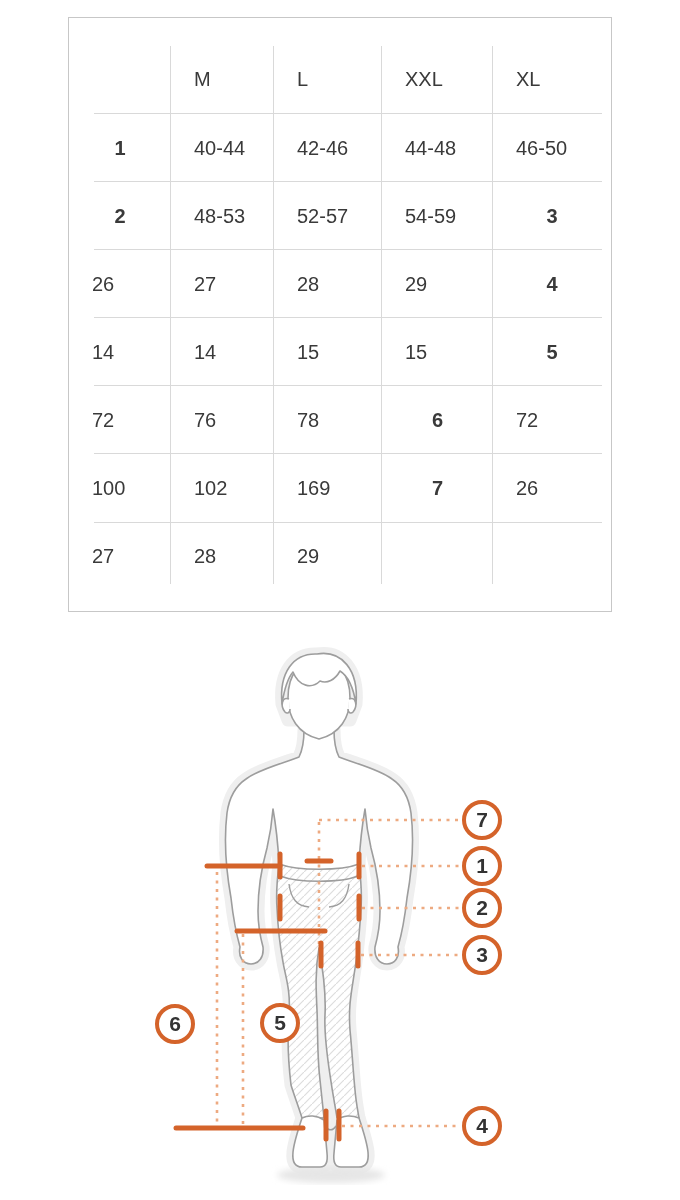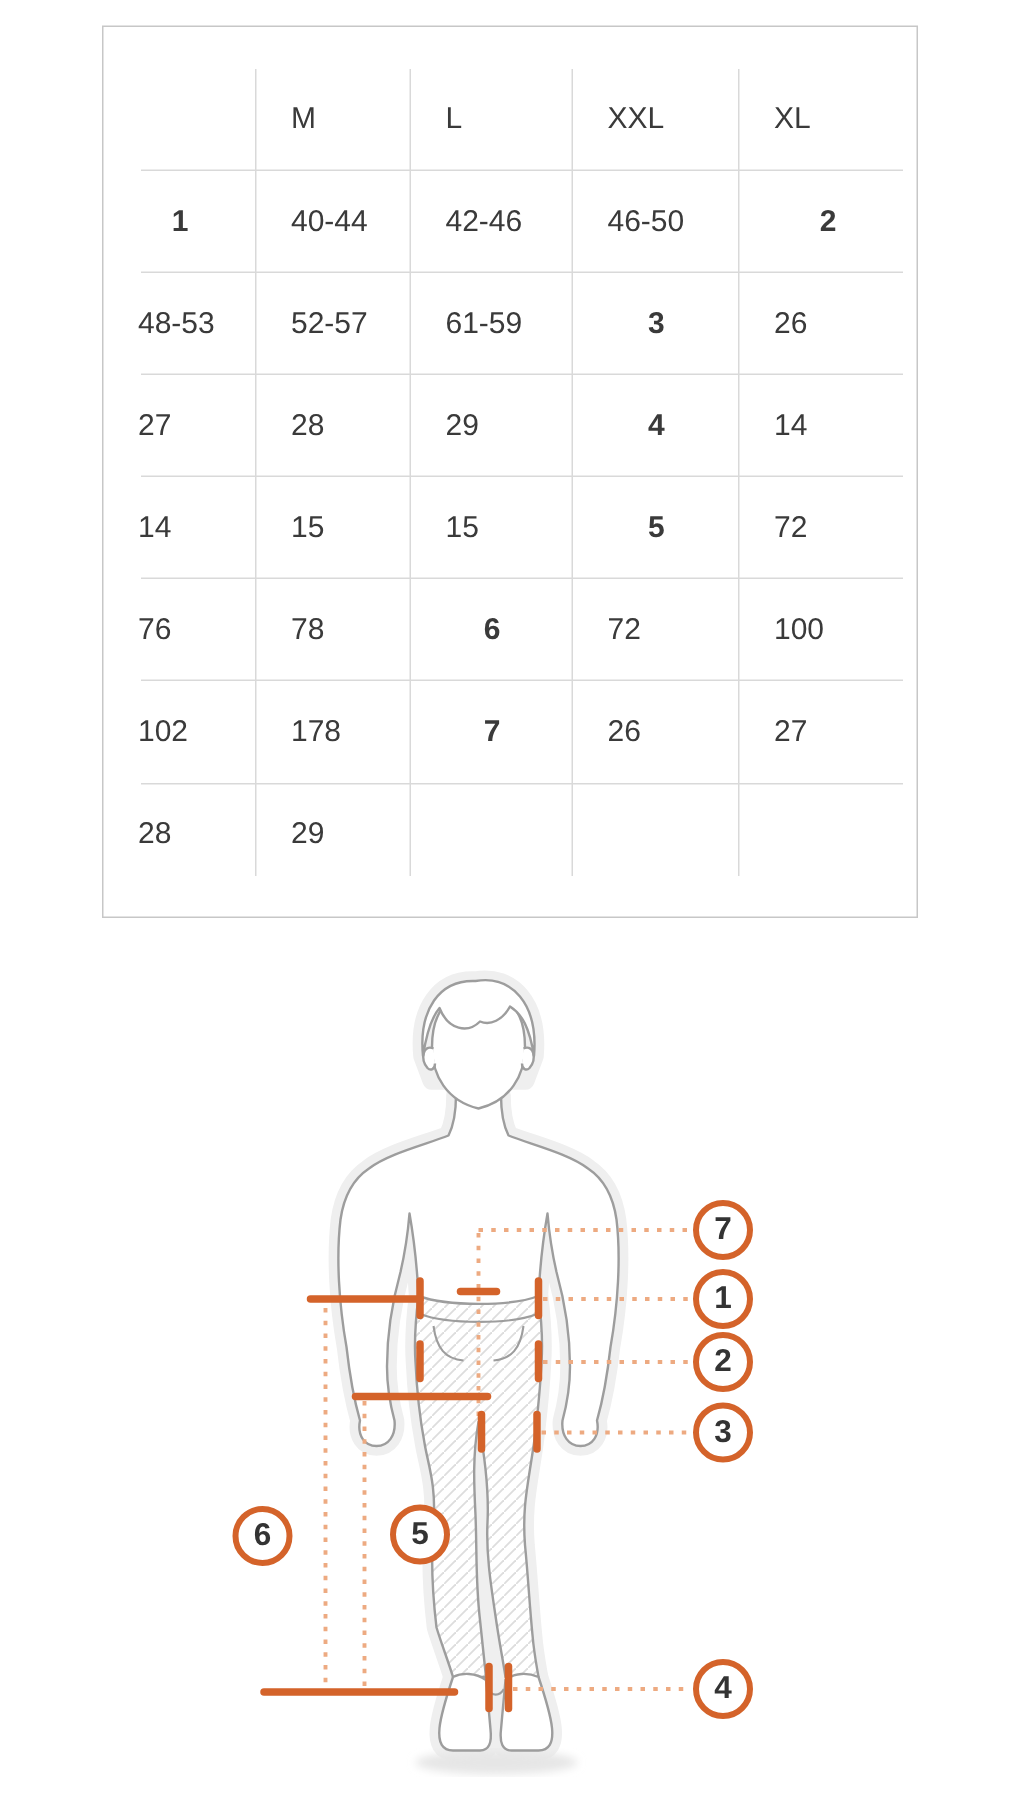--- a/index.html
+++ b/index.html
@@ -46,26 +46,27 @@
 
       <div class="cell head"></div>
       <div class="cell head">M</div>
       <div class="cell head">L</div>
       <div class="cell head">XXL</div>
       <div class="cell head">XL</div>
 
       <div class="cell rowlabel">1</div>
       <div class="cell">40-44</div>
       <div class="cell">42-46</div>
+      <div class="cell">44-48</div>
       <div class="cell">46-50</div>
 
       <div class="cell rowlabel">2</div>
       <div class="cell">48-53</div>
       <div class="cell">52-57</div>
-      <div class="cell">61-59</div>
+      <div class="cell">54-59</div>
 
       <div class="cell rowlabel">3</div>
       <div class="cell">26</div>
       <div class="cell">27</div>
       <div class="cell">28</div>
       <div class="cell">29</div>
 
       <div class="cell rowlabel">4</div>
       <div class="cell">14</div>
       <div class="cell">14</div>
@@ -74,21 +75,21 @@
 
       <div class="cell rowlabel">5</div>
       <div class="cell">72</div>
       <div class="cell">76</div>
       <div class="cell">78</div>
 
       <div class="cell rowlabel">6</div>
       <div class="cell">72</div>
       <div class="cell">100</div>
       <div class="cell">102</div>
-      <div class="cell">178</div>
+      <div class="cell">169</div>
 
       <div class="cell rowlabel">7</div>
       <div class="cell">26</div>
       <div class="cell">27</div>
       <div class="cell">28</div>
       <div class="cell">29</div>
     </div>
 
     <div class="vline" style="left:101px"></div>
     <div class="vline" style="left:204px"></div>

